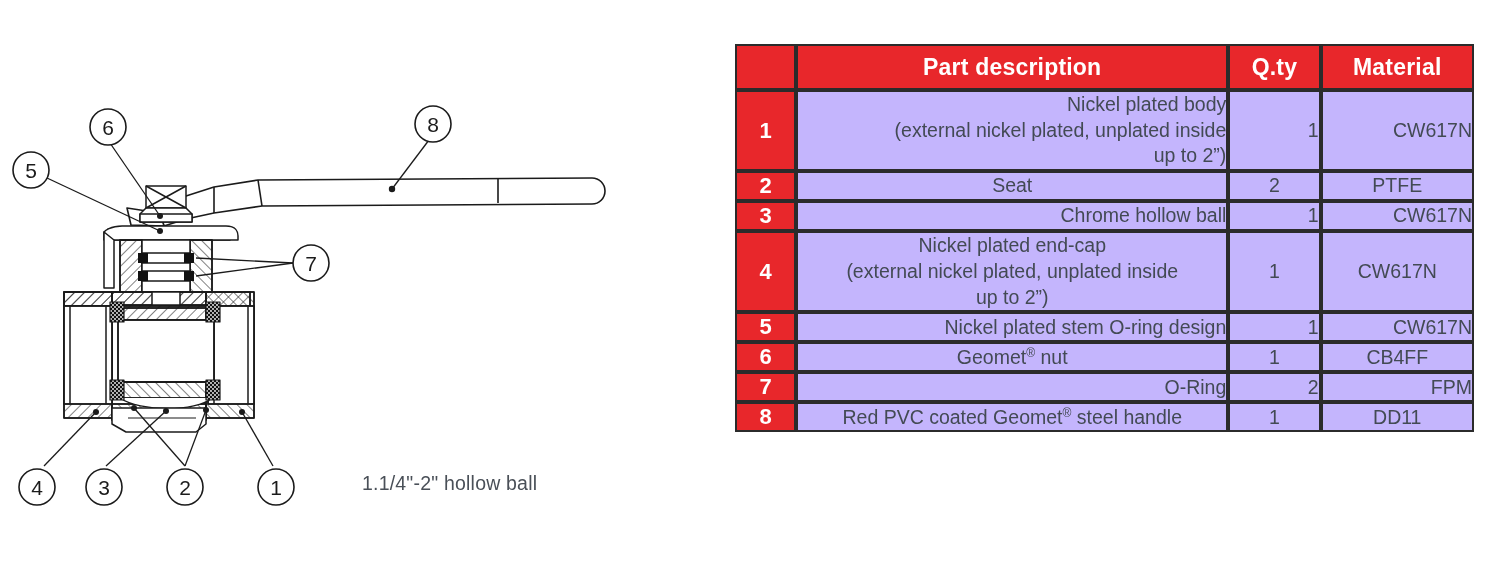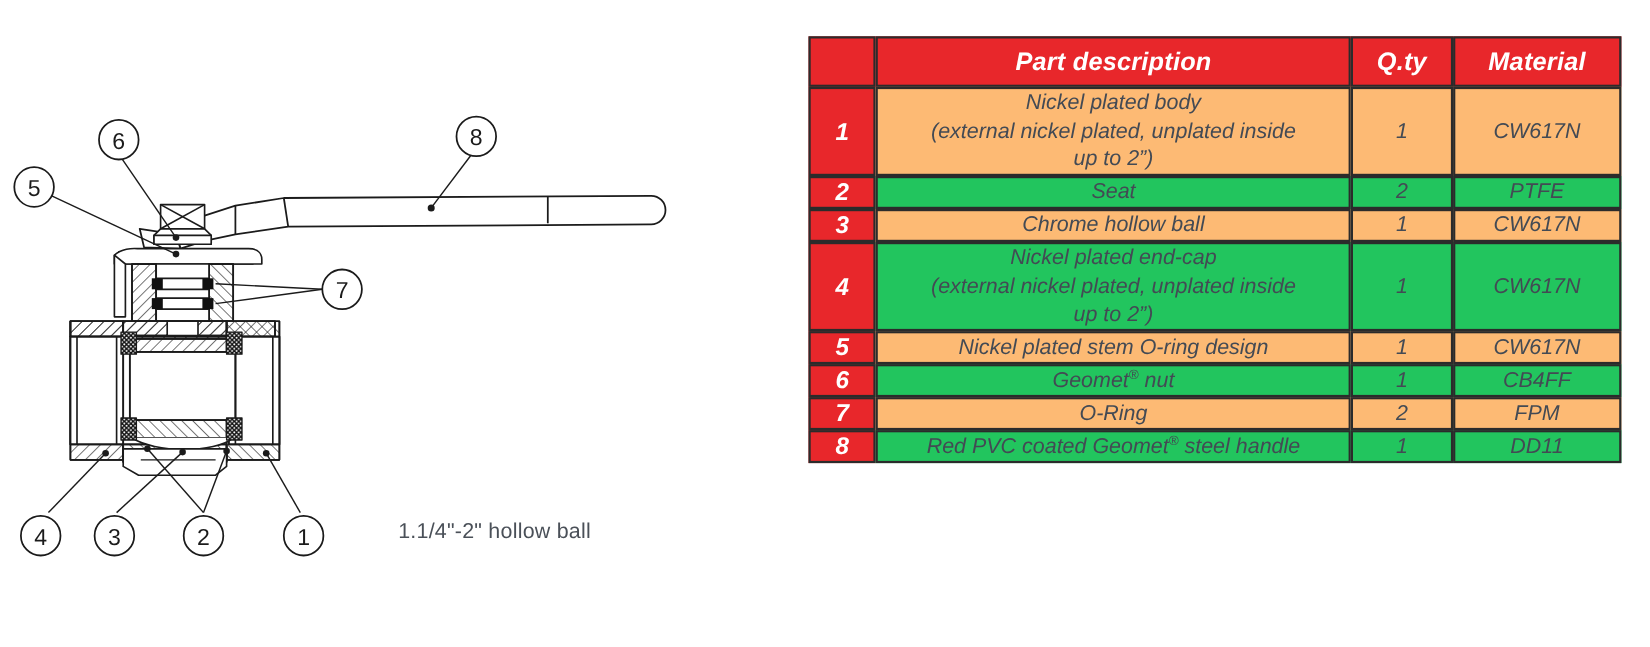--- a/index.html
+++ b/index.html
@@ -35,23 +35,22 @@
     font-size: 19.5px;
     color: #4a5058;
     letter-spacing: 0.2px;
     white-space: nowrap;
   }
 
   
   #parts-table-wrap {
     position: absolute;
     left: 735px;
-    top: 33px;
+    top: 44px;
     width: 739px;
-    font-style: italic;
   }
   table.parts {
     border-collapse: separate;
     border-spacing: 0;
     width: 739px;
     table-layout: fixed;
     background: #ffffff;
   }
   table.parts td, table.parts th {
     border: 2px solid #2b2b2b;
@@ -87,24 +86,25 @@
   
   td.desc, td.qty, td.mat {
     color: #434a54;
     font-size: 19.5px;
     line-height: 1.32;
     padding: 7px 6px;
   }
   td.desc { padding-left: 10px; padding-right: 10px; }
 
   tr.alt td.desc, tr.alt td.qty, tr.alt td.mat {
-    background: #22c55e;
+    background: #c4b5fd;
   }
   tr.plain td.desc, tr.plain td.qty, tr.plain td.mat {
-    background: #fdba74;
+    background: #c4b5fd;
+    text-align: right;
   }
   sup.reg {
     font-size: 0.62em;
     vertical-align: super;
     line-height: 0;
   }
 </style>
 </head>
 <body>
 

